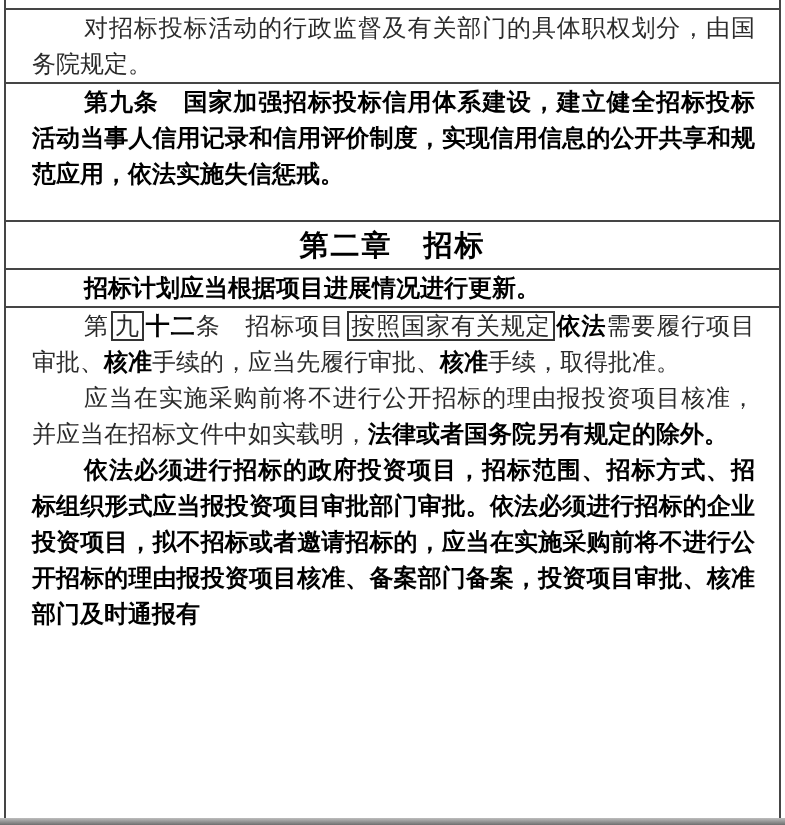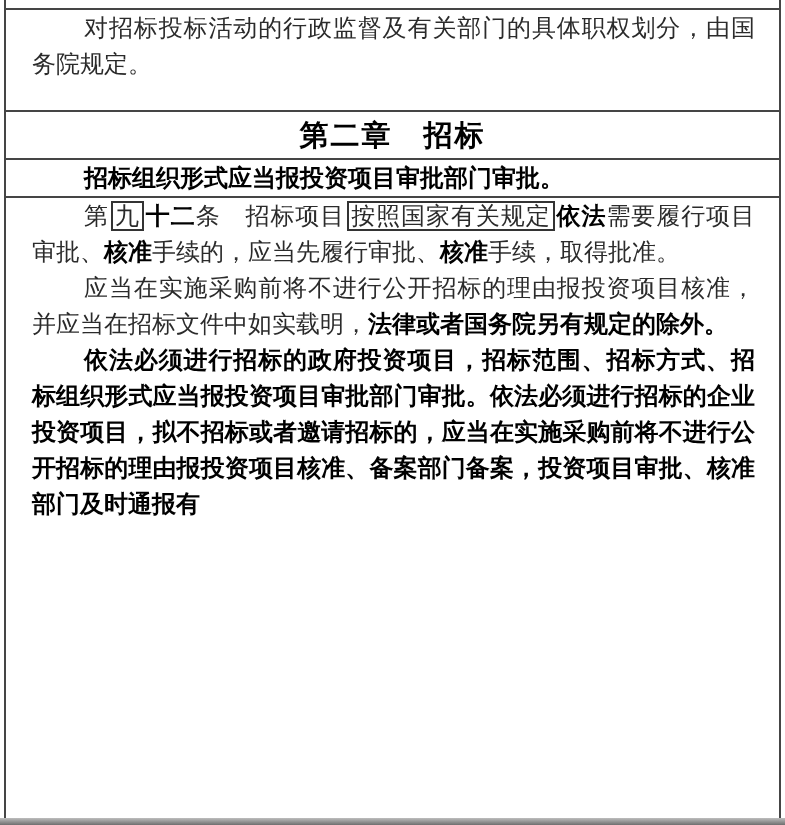--- a/index.html
+++ b/index.html
@@ -86,25 +86,28 @@
     z-index: 5;
   }
 </style>
 </head>
 <body>
 
 <div class="doc-table">
     <div class="law-row">
       <p class="law-paragraph indent"><span class="seg-regular">对招标投标活动的行政监督及有关部门的具体职权划分，由国务院规定。</span></p>
     </div>
+    <div class="law-row">
+      <p class="law-paragraph indent"><span class="seg-bold">第九条　国家加强招标投标信用体系建设，建立健全招标投标活动当事人信用记录和信用评价制度，实现信用信息的公开共享和规范应用，依法实施失信惩戒。</span></p>
+    </div>
     <div class="law-row chapter-row">
       <div class="chapter-heading">第二章　招标</div>
     </div>
     <div class="law-row">
-      <p class="law-paragraph indent"><span class="seg-bold">招标组织形式应当报投资项目审批部门审批。</span></p>
+      <p class="law-paragraph indent"><span class="seg-bold">招标计划应当根据项目进展情况进行更新。</span></p>
     </div>
     <div class="law-row">
       <p class="law-paragraph indent"><span class="seg-regular">第</span><span class="seg-boxed">九</span><span class="seg-bold">十二</span><span class="seg-regular">条　招标项目</span><span class="seg-boxed">按照国家有关规定</span><span class="seg-bold">依法</span><span class="seg-regular">需要履行项目审批、</span><span class="seg-bold">核准</span><span class="seg-regular">手续的，应当先履行审批、</span><span class="seg-bold">核准</span><span class="seg-regular">手续，取得批准。</span></p>
       <p class="law-paragraph indent"><span class="seg-regular">应当在实施采购前将不进行公开招标的理由报投资项目核准，并应当在招标文件中如实载明，</span><span class="seg-bold">法律或者国务院另有规定的除外。</span></p>
       <p class="law-paragraph indent"><span class="seg-bold">依法必须进行招标的政府投资项目，招标范围、招标方式、招标组织形式应当报投资项目审批部门审批。依法必须进行招标的企业投资项目，拟不招标或者邀请招标的，应当在实施采购前将不进行公开招标的理由报投资项目核准、备案部门备案，投资项目审批、核准部门及时通报有</span></p>
     </div>
   </div>
 <div class="cut-bar"></div>
 
 </body></html>

